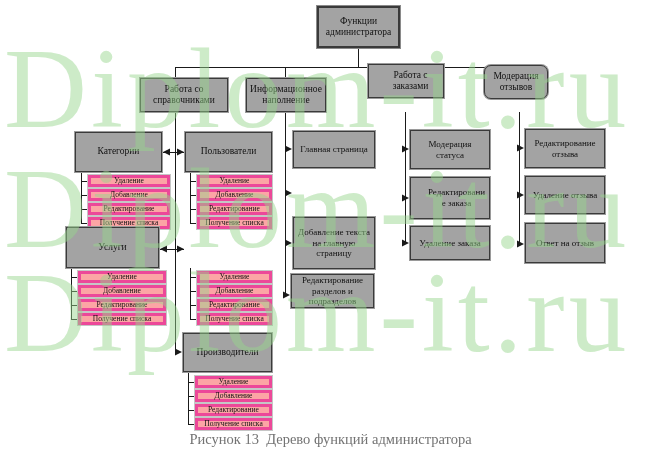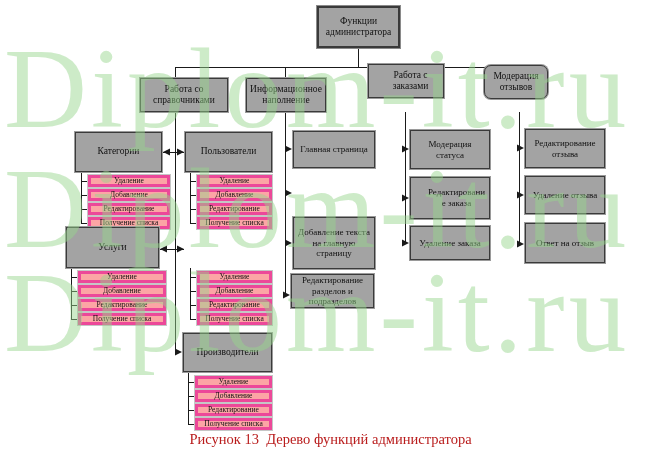--- a/index.html
+++ b/index.html
@@ -12,21 +12,21 @@
         overflow-wrap:break-word;word-break:break-word;}
   .root{border-width:2px;box-shadow:0 0 0 1px #8a8a8a;}
   .leaf{font-size:9px;}
   .op{position:absolute;z-index:2;background:#fca5a5;border:3px solid #ec4899;
       box-shadow:0 0 0 1px #c6c6c6;display:flex;align-items:center;justify-content:center;
       text-align:center;font-size:7.5px;line-height:1;height:12px;box-sizing:border-box;}
   .wm{position:absolute;left:4px;z-index:6;font-family:"Liberation Serif",serif;
       font-size:115px;line-height:1;letter-spacing:4px;white-space:nowrap;
       color:rgba(151,214,140,0.48);pointer-events:none;}
   .caption{position:absolute;left:0;right:0;top:431px;z-index:2;text-align:center;
-           font-size:14.5px;white-space:pre;color:#b91c1c;}
+           font-size:14.5px;white-space:pre;color:#737373;}
 </style>
 </head>
 <body>
 
 <div id="stage">
 
   <svg id="wires" width="661" height="460">
     <g stroke="#1a1a1a" stroke-width="1" shape-rendering="crispEdges" fill="none">
       <path d="M358 48 V67"></path>
       <path d="M175 67 H519"></path>

